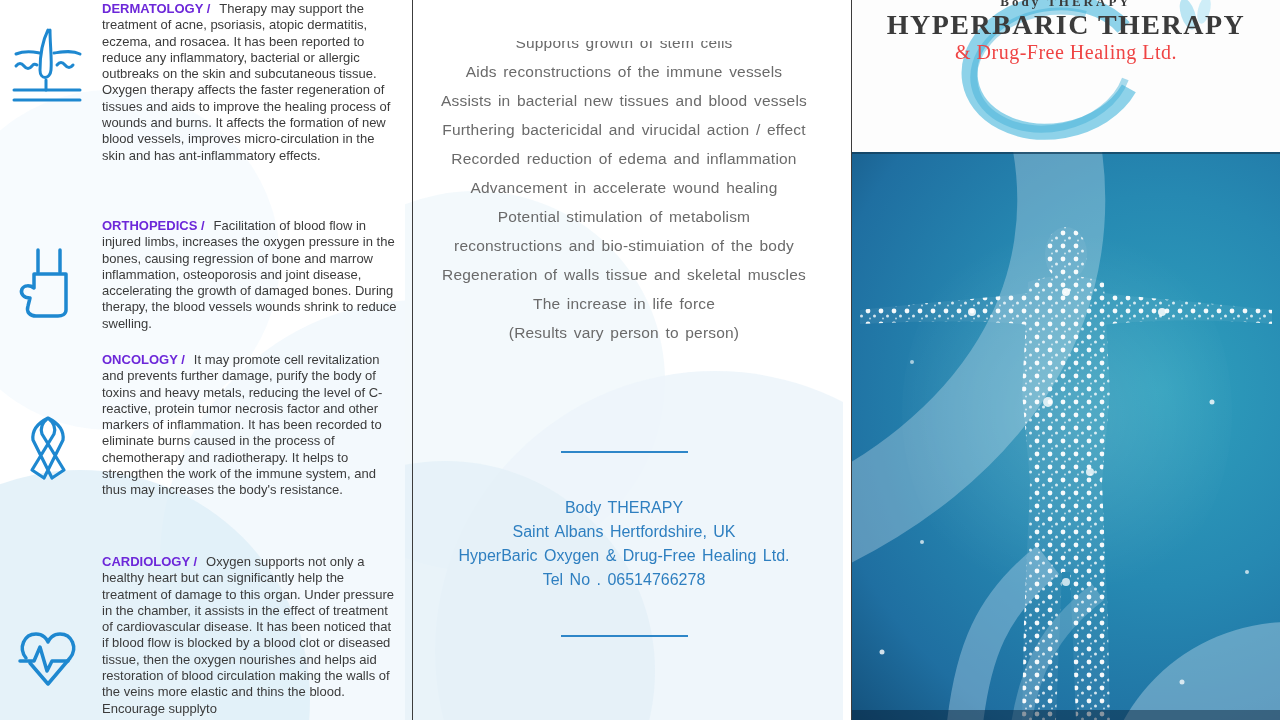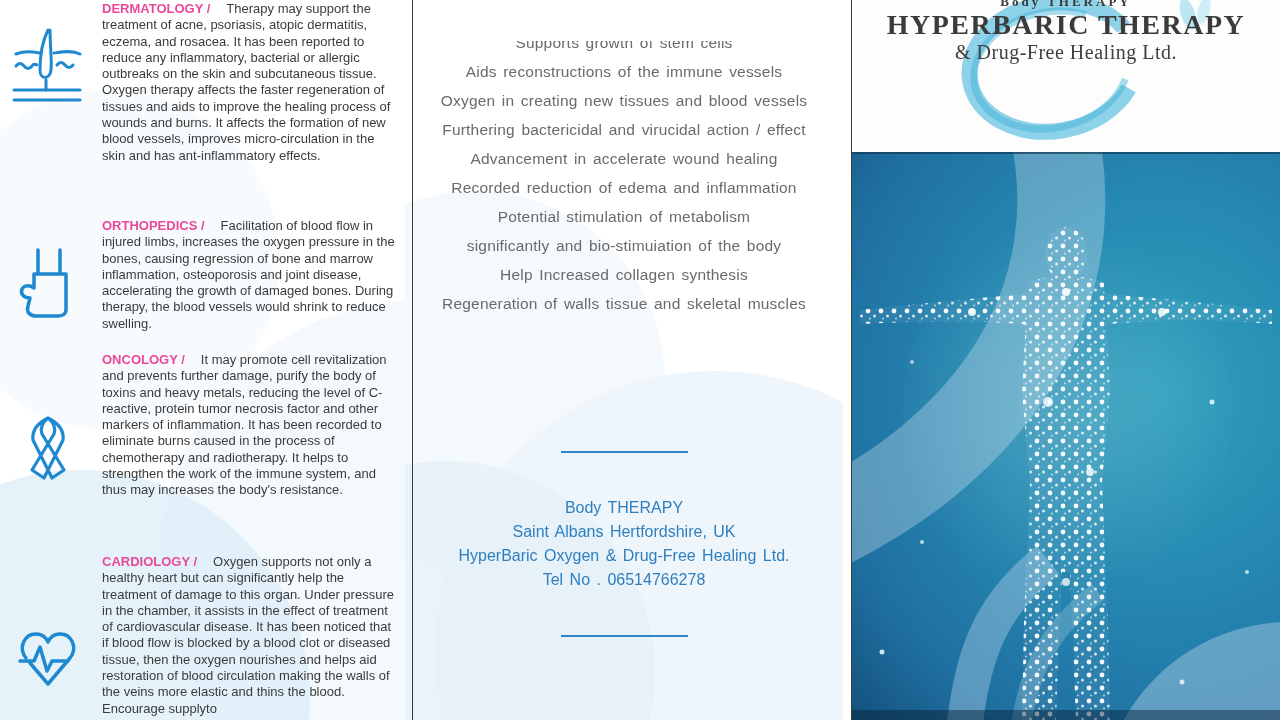--- a/index.html
+++ b/index.html
@@ -7,42 +7,42 @@
         font-family:"Liberation Sans",sans-serif;}
   
   .vline{position:absolute;top:0;bottom:0;width:1px;background:#3c3c3c;z-index:40;}
   
   .col-left{position:absolute;left:0;top:0;width:412px;height:720px;overflow:hidden;background:#fff;}
   .deco{position:absolute;border-radius:50%;}
   .d1{left:-150px;bottom:-210px;width:460px;height:460px;background:#dcedf7;opacity:.75;}
   .d2{left:160px;top:300px;width:520px;height:520px;background:#f0f7fc;opacity:.8;}
   .d3{left:-60px;top:90px;width:340px;height:340px;background:#f4fafd;opacity:.7;}
   .ls{position:absolute;left:102px;width:296px;font-size:13px;line-height:16.3px;color:#3b3b3b;z-index:5;}
-  .ls-h{font-weight:bold;color:#ec4899;margin-right:16px;}
+  .ls-h{font-weight:bold;color:#6d28d9;margin-right:9px;}
   .licon{position:absolute;z-index:6;}
   
   .col-mid{position:absolute;left:405px;top:0;width:438px;height:720px;overflow:hidden;background:#fff;margin-top:41px;}
   .m1{left:-120px;top:150px;width:380px;height:380px;background:#f2f8fc;opacity:.9;}
   .m2{left:30px;top:330px;width:560px;height:560px;background:#ecf5fa;opacity:.85;}
   .m3{left:-170px;bottom:-120px;width:420px;height:420px;background:#e4f0f8;opacity:.8;}
   .benefits{position:absolute;left:0;right:0;top:-13px;text-align:center;z-index:5;
             font-size:15.5px;line-height:29px;color:#6a6a6a;letter-spacing:.2px;word-spacing:2px;}
   .rule{position:absolute;left:50%;width:127px;height:2px;margin-left:-63px;background:#2e86c8;z-index:5;}
   .contact{position:absolute;left:0;right:0;top:455px;text-align:center;z-index:5;
            font-size:16px;line-height:24px;color:#2e7fc0;word-spacing:2px;}
   
   .col-right{position:absolute;left:852px;top:0;width:428px;height:720px;background:#fff;overflow:hidden;}
   .logo-area{position:absolute;left:0;top:0;width:428px;height:152px;background:#fdfdfd;overflow:hidden;}
   .brush{position:absolute;left:101px;top:-8px;z-index:1;}
   .leaf{position:absolute;left:320px;top:-4px;z-index:1;}
   .logo-text{position:absolute;left:0;right:0;top:0;text-align:center;z-index:2;
              font-family:"Liberation Serif",serif;color:#3b3b3b;}
   .lg-top{font-size:13px;letter-spacing:3px;margin-top:-6px;font-weight:600;}
   .lg-title{font-size:28px;letter-spacing:1.5px;margin-top:-1px;font-weight:600;}
-  .lg-sub{font-size:20px;letter-spacing:.5px;margin-top:0px;color:#404040;}
+  .lg-sub{font-size:20px;letter-spacing:.5px;margin-top:0px;color:#ef4444;}
   .photo{position:absolute;left:0;top:152px;width:428px;height:568px;overflow:hidden;
          background:radial-gradient(ellipse at 72% 42%, #2fa0bd 0%, #2689b2 42%, #1f6fa1 78%, #14517c 100%);}
   .photo-top-edge{position:absolute;left:0;top:0;width:100%;height:2px;background:#123a56;opacity:.7;}
   .photo-bottom{position:absolute;left:0;bottom:0;width:100%;height:10px;background:rgba(6,28,52,.45);}
   .glow{position:absolute;left:50px;top:60px;width:330px;height:400px;border-radius:50%;
         background:radial-gradient(circle, rgba(255,255,255,.14) 0%, rgba(255,255,255,0) 70%);}
   .swoosh-svg,.body-svg{position:absolute;left:0;top:0;}
 </style>
 </head>
 <body>
@@ -85,48 +85,49 @@
       <g fill="none" stroke="#1e88d0" stroke-width="3.5" stroke-linecap="round" stroke-linejoin="round">
         <path d="M10 30 C2 20 8 6 20 6 C27 6 31 11 32 14 C33 11 37 6 44 6 C56 6 62 20 54 30 L32 56 L14 35"></path>
         <path d="M4 33 L18 33 L24 19 L31 43 L36 33 L52 33"></path>
       </g>
     </svg>
 
     <section class="ls" style="top:1px">
       <span class="ls-h">DERMATOLOGY /</span><span>Therapy may support the treatment of acne, psoriasis, atopic dermatitis, eczema, and rosacea. It has been reported to reduce any inflammatory, bacterial or allergic outbreaks on the skin and subcutaneous tissue. Oxygen therapy affects the faster regeneration of tissues and aids to improve the healing process of wounds and burns. It affects the formation of new blood vessels, improves micro-circulation in the skin and has ant-inflammatory effects.</span>
     </section>
     <section class="ls" style="top:218px">
-      <span class="ls-h">ORTHOPEDICS /</span><span>Facilitation of blood flow in injured limbs, increases the oxygen pressure in the bones, causing regression of bone and marrow inflammation, osteoporosis and joint disease, accelerating the growth of damaged bones. During therapy, the blood vessels would shrink to reduce swelling.</span>
+      <span class="ls-h">ORTHOPEDICS /</span><span>Facilitation of blood flow in injured limbs, increases the oxygen pressure in the bones, causing regression of bone and marrow inflammation, osteoporosis and joint disease, accelerating the growth of damaged bones. During therapy, the blood vessels wounds shrink to reduce swelling.</span>
     </section>
     <section class="ls" style="top:352px">
       <span class="ls-h">ONCOLOGY /</span><span>It may promote cell revitalization and prevents further damage, purify the body of toxins and heavy metals, reducing the level of C- reactive, protein tumor necrosis factor and other markers of inflammation. It has been recorded to eliminate burns caused in the process of chemotherapy and radiotherapy. It helps to strengthen the work of the immune system, and thus may increases the body's resistance.</span>
     </section>
     <section class="ls" style="top:554px">
       <span class="ls-h">CARDIOLOGY /</span><span>Oxygen supports not only a healthy heart but can significantly help the treatment of damage to this organ. Under pressure in the chamber, it assists in the effect of treatment of cardiovascular disease. It has been noticed that if blood flow is blocked by a blood clot or diseased tissue, then the oxygen nourishes and helps aid restoration of blood circulation making the walls of the veins more elastic and thins the blood. Encourage supplyto</span>
     </section>
   </div>
 
   <div class="vline" style="left:412px"></div>
 
   <div class="col-mid">
     <div class="deco m1"></div>
     <div class="deco m2"></div>
     <div class="deco m3"></div>
 
     <div class="benefits">
       <div>Supports growth of stem cells</div>
       <div>Aids reconstructions of the immune vessels</div>
-      <div>Oxygen in creating new tissues and blood vessels</div>
+      <div>Assists in bacterial new tissues and blood vessels</div>
       <div>Furthering bactericidal and virucidal action / effect</div>
+      <div>Recorded reduction of edema and inflammation</div>
       <div>Advancement in accelerate wound healing</div>
-      <div>Recorded reduction of edema and inflammation</div>
       <div>Potential stimulation of metabolism</div>
-      <div>significantly and bio-stimuiation of the body</div>
-      <div>Help Increased collagen synthesis</div>
+      <div>reconstructions and bio-stimuiation of the body</div>
       <div>Regeneration of walls tissue and skeletal muscles</div>
+      <div>The increase in life force</div>
+      <div>(Results vary person to person)</div>
     </div>
 
     <div class="rule" style="top:410px"></div>
 
     <div class="contact">
       <div>Body THERAPY</div>
       <div>Saint Albans Hertfordshire, UK</div>
       <div>HyperBaric Oxygen &amp; Drug-Free Healing Ltd.</div>
       <div>Tel No . 06514766278</div>
     </div>

